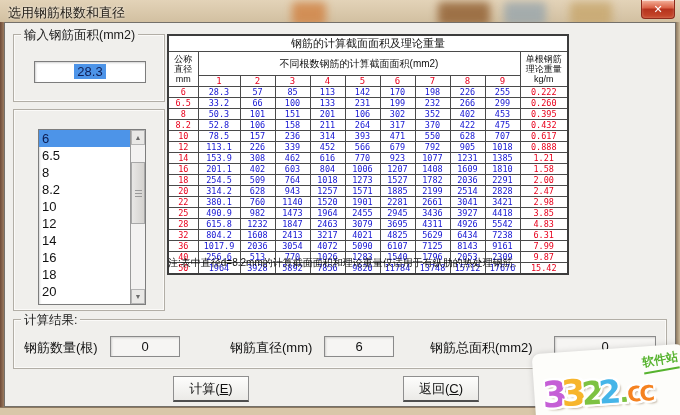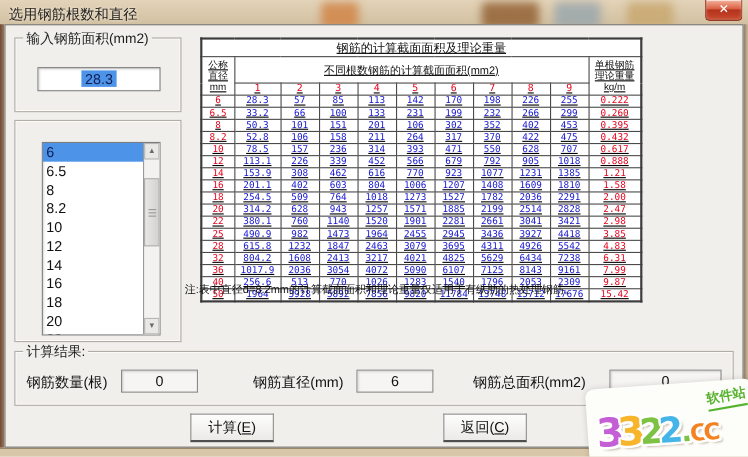--- a/index.html
+++ b/index.html
@@ -54,21 +54,21 @@
   .scrollbar { position:absolute; right:0; top:0; width:15px; height:100%;
     background:#f3f2f1; border-left:1px solid #9a9a9a; }
   .sb-btn { position:absolute; left:0; width:14px; height:15px; background:#e9e8e6;
     border:1px solid #b5b5b5; color:#6b6b6b; font-size:7px; text-align:center; line-height:13px; cursor:pointer; }
   .sb-up { top:0; }  .sb-down { bottom:0; }
   .sb-thumb { position:absolute; left:0; top:32px; width:14px; height:62px;
     background:linear-gradient(90deg,#e8e7e5,#d4d2cf); border:1px solid #a8a8a8; cursor:grab; }
   .sb-grip { position:absolute; left:3px; top:27px; width:7px; border-top:1px solid #9a9a9a;
     box-shadow:0 3px 0 #9a9a9a, 0 6px 0 #9a9a9a; }
   
-  .table-wrap { position:absolute; left:177px; top:11px;text-decoration:underline; }
+  .table-wrap { position:absolute; left:162px; top:11px; }
   table.rebar { border-collapse:collapse; table-layout:fixed; background:#fff;
     border:2px solid #3c3c3c; }
   table.rebar td { border:1px solid #4a4a4a; text-align:center; padding:0; overflow:hidden; white-space:nowrap; }
   .t-title { font-size:11px; color:#111; height:14px; font-weight:normal; }
   .t-span-h { font-size:10px; color:#111; height:24px; }
   .t-dia-h, .t-w-h { font-size:9px; line-height:10px; color:#111; }
   .t-num { color:#e8001c; font-size:9px; height:11px; font-family:"DejaVu Sans Mono",monospace; }
   .t-dia { color:#e8001c; }
   .t-area { color:#1414d2; }
   .t-wt { color:#e8001c; }

